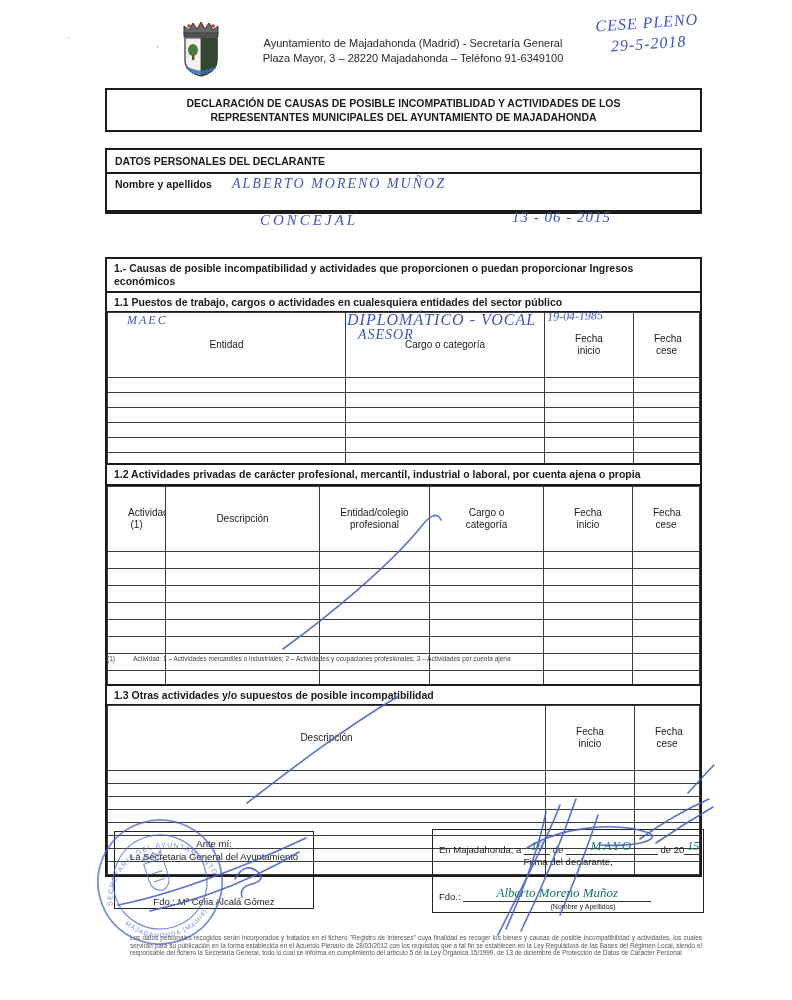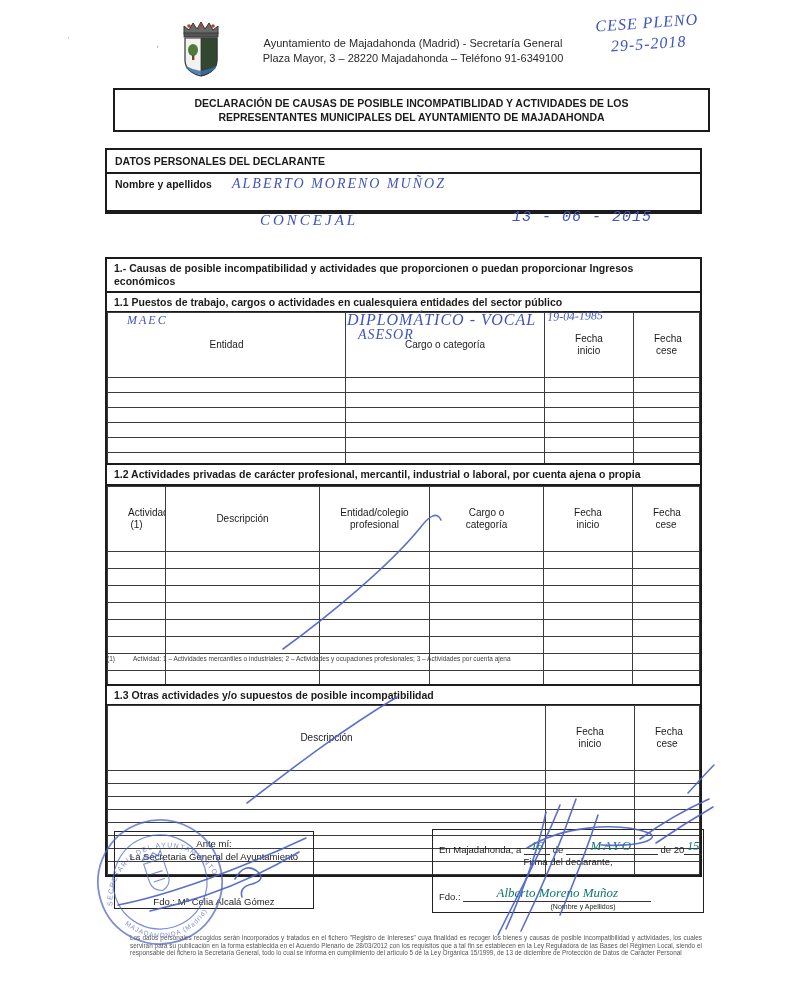--- a/index.html
+++ b/index.html
@@ -14,21 +14,21 @@
   .hw{position:absolute;font-family:"Liberation Serif",serif;font-style:italic;
       color:#3f53c0;white-space:nowrap;z-index:6;}
   .hw-inline{font-family:"Liberation Serif",serif;font-style:italic;color:#0f766e;white-space:nowrap;}
   .annotation{position:absolute;left:596px;top:12px;transform:rotate(-4deg);
               font-size:16px;letter-spacing:1px;line-height:21px;z-index:6;
               font-family:"Liberation Serif",serif;font-style:italic;color:#3f53c0;}
   .annotation .a2{display:block;margin-left:14px;}
   
   .box{position:absolute;border:2px solid #1b1b1b;background:#fff;box-sizing:content-box;}
   .title-box{left:105px;top:88px;width:577px;padding:6px 8px;text-align:center;
-             font-weight:bold;font-size:10.5px;line-height:14px;margin-left:8px;}
+             font-weight:bold;font-size:10.5px;line-height:14px;}
   .personal-box{left:105px;top:148px;width:593px;}
   .p-row1{font-weight:bold;font-size:10.5px;padding:5px 8px;border-bottom:2px solid #1b1b1b;}
   .p-row2{position:relative;height:36px;border-bottom:2px solid #1b1b1b;}
   .p-row2 .lbl{position:absolute;left:8px;top:4px;font-weight:bold;font-size:10.5px;}
   .p-row3{display:flex;height:54px;}
   .p-cell{position:relative;}
   .p-cell.l{width:383px;border-right:2px solid #1b1b1b;}
   .p-cell.r{flex:1;}
   .p-cell .lbl{position:absolute;left:8px;top:4px;font-weight:bold;font-size:10.5px;}
   
@@ -104,21 +104,21 @@
 
   <div class="box personal-box">
     <div class="p-row1">DATOS PERSONALES DEL DECLARANTE</div>
     <div class="p-row2">
       <span class="lbl">Nombre y apellidos</span>
     </div>
   </div>
 
   <div class="hw" style="left:232px;top:176px;font-size:14px;letter-spacing:2px;">ALBERTO MORENO MUÑOZ</div>
   <div class="hw" style="left:243px;top:212px;font-size:15px;letter-spacing:3px;margin-left:17px;">CONCEJAL</div>
-  <div class="hw" style="left:512px;top:209px;font-size:15px;letter-spacing:1px;font-family:Liberation Mono, monospace;">13 - 06 - 2015</div>
+  <div class="hw" style="left:512px;top:209px;font-size:15px;letter-spacing:1px;">13 - 06 - 2015</div>
 
   <div class="box sec1">
     <div class="sec-title">1.-  Causas de posible incompatibilidad y actividades que proporcionen o puedan proporcionar Ingresos económicos</div>
     <div class="sub-title">1.1  Puestos de trabajo, cargos o actividades en cualesquiera entidades del sector público</div>
     <table class="t11">
       <colgroup>
           <col style="width:238px">
           <col style="width:199px">
           <col style="width:89px">
           <col>

